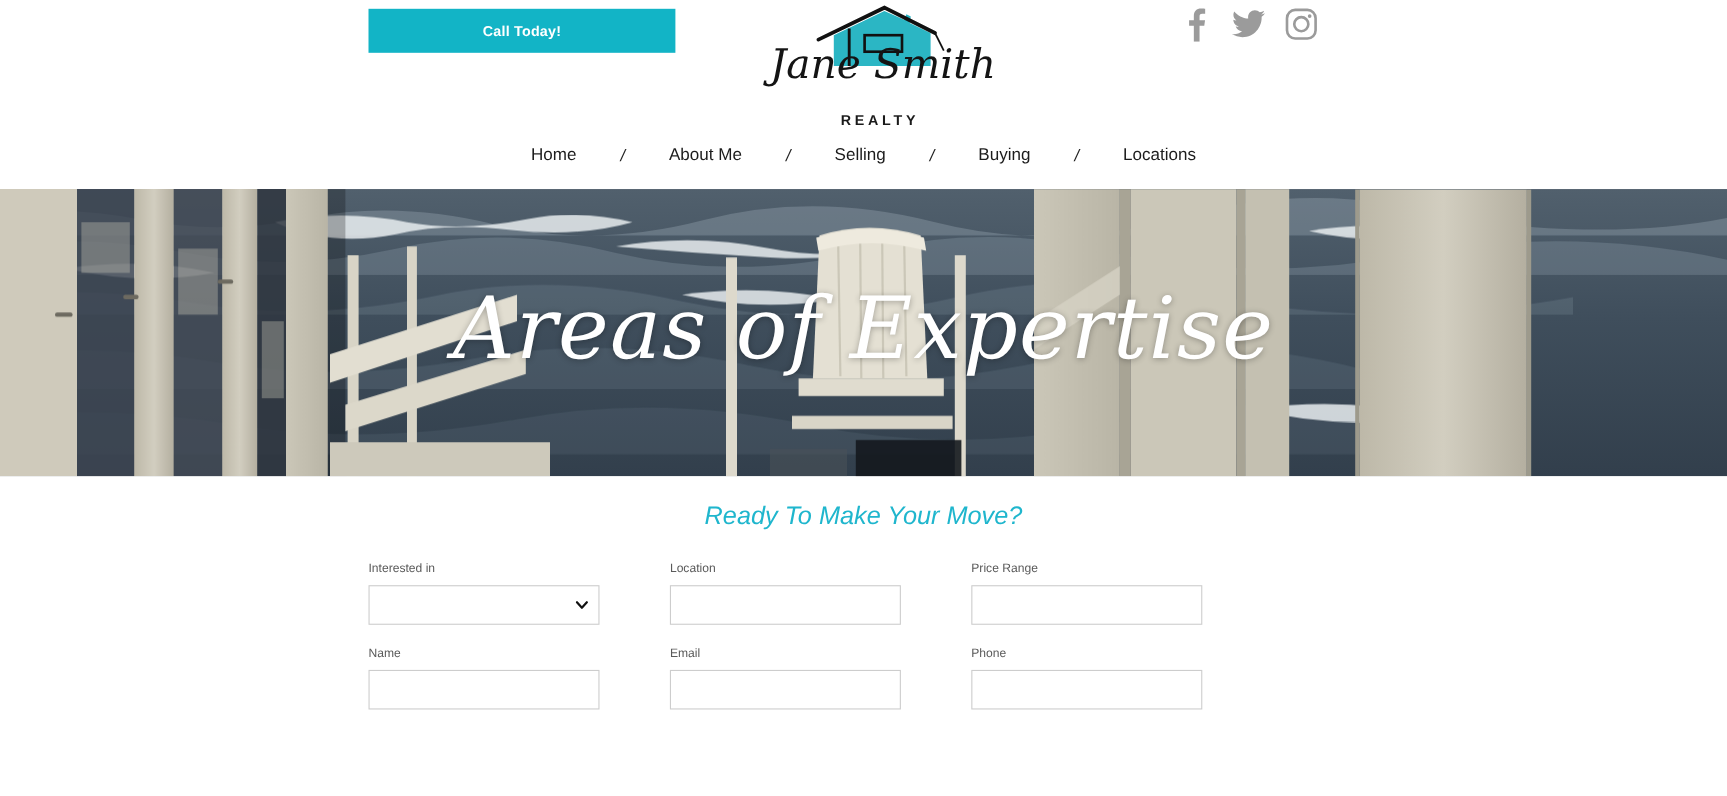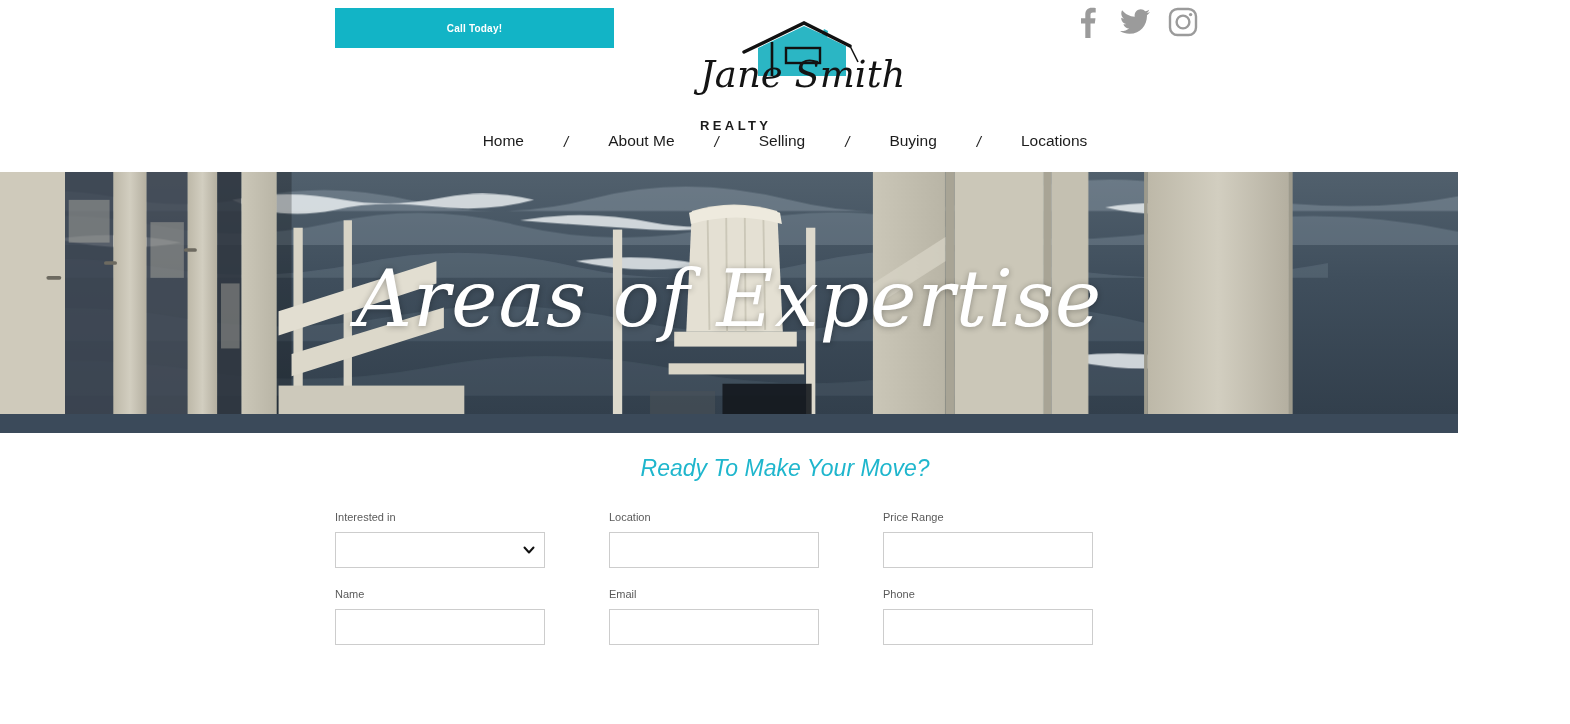--- a/index.html
+++ b/index.html
@@ -20,32 +20,33 @@
     background: #ffffff;
   }
   .call-today-btn {
     position: absolute;
     left: 335px; top: 8px;
     width: 279px; height: 40px;
     background: #12b4c6;
     color: #ffffff;
     border: none;
     font-family: "Liberation Sans", sans-serif;
-    font-size: 10px;
+    font-size: 13px;
     font-weight: bold;
     letter-spacing: 0.2px;
     cursor: pointer;
     display: flex; align-items: center; justify-content: center;
   }
 
   
   .logo-block {
     position: absolute;
-    left: 700px; top: 18px;
+    left: 700px; top: 2px;
     width: 200px; height: 118px;
+    text-align: center;
   }
   .logo-house {
     position: absolute;
     left: 0; top: 0; width: 200px; height: 62px;
   }
   .logo-script {
     position: absolute;
     left: 0; top: 38px; width: 200px;
     font-family: "DejaVu Serif", serif;
     font-style: italic;
@@ -98,21 +99,21 @@
     color: #1c1c1c;
     font-style: italic;
     padding: 0 14px;
     user-select: none;
   }
 
   
   .hero {
     position: absolute;
     left: 0; top: 172px;
-    width: 1458px; height: 261px;
+    width: 1570px; height: 261px;
     overflow: hidden;
     background: #3b4a5a;
   }
   .hero-bg { position: absolute; inset: 0; }
   .hero-title {
     position: absolute;
     left: 0; top: 0; width: 100%; height: 100%;
     display: flex; align-items: center; justify-content: center;
     color: #ffffff;
     font-family: "DejaVu Serif", serif;

